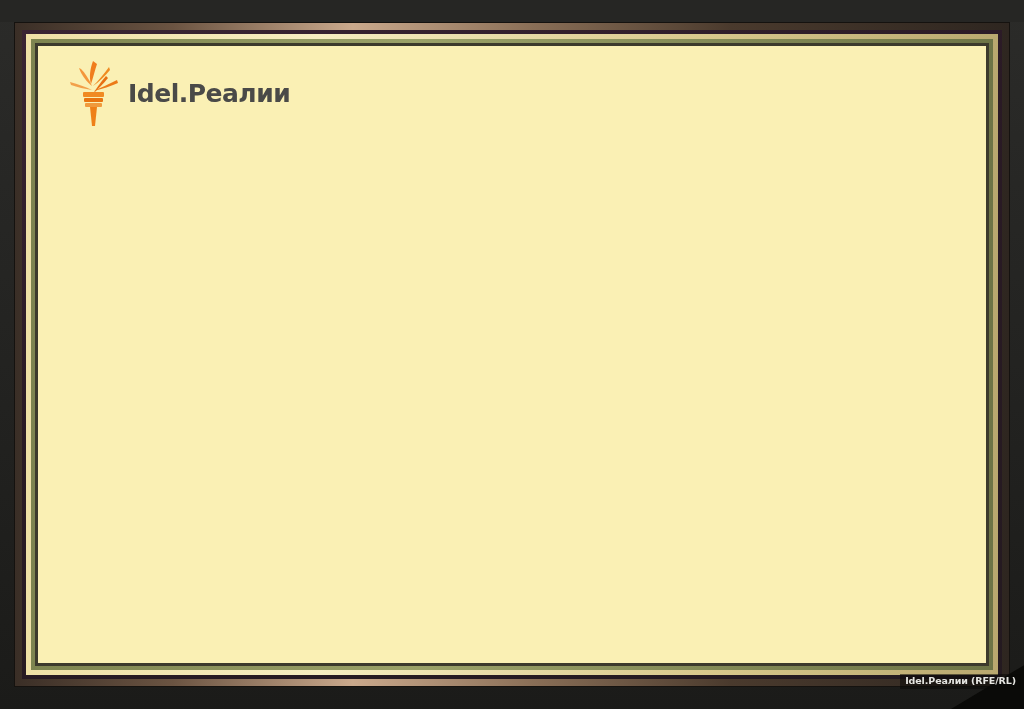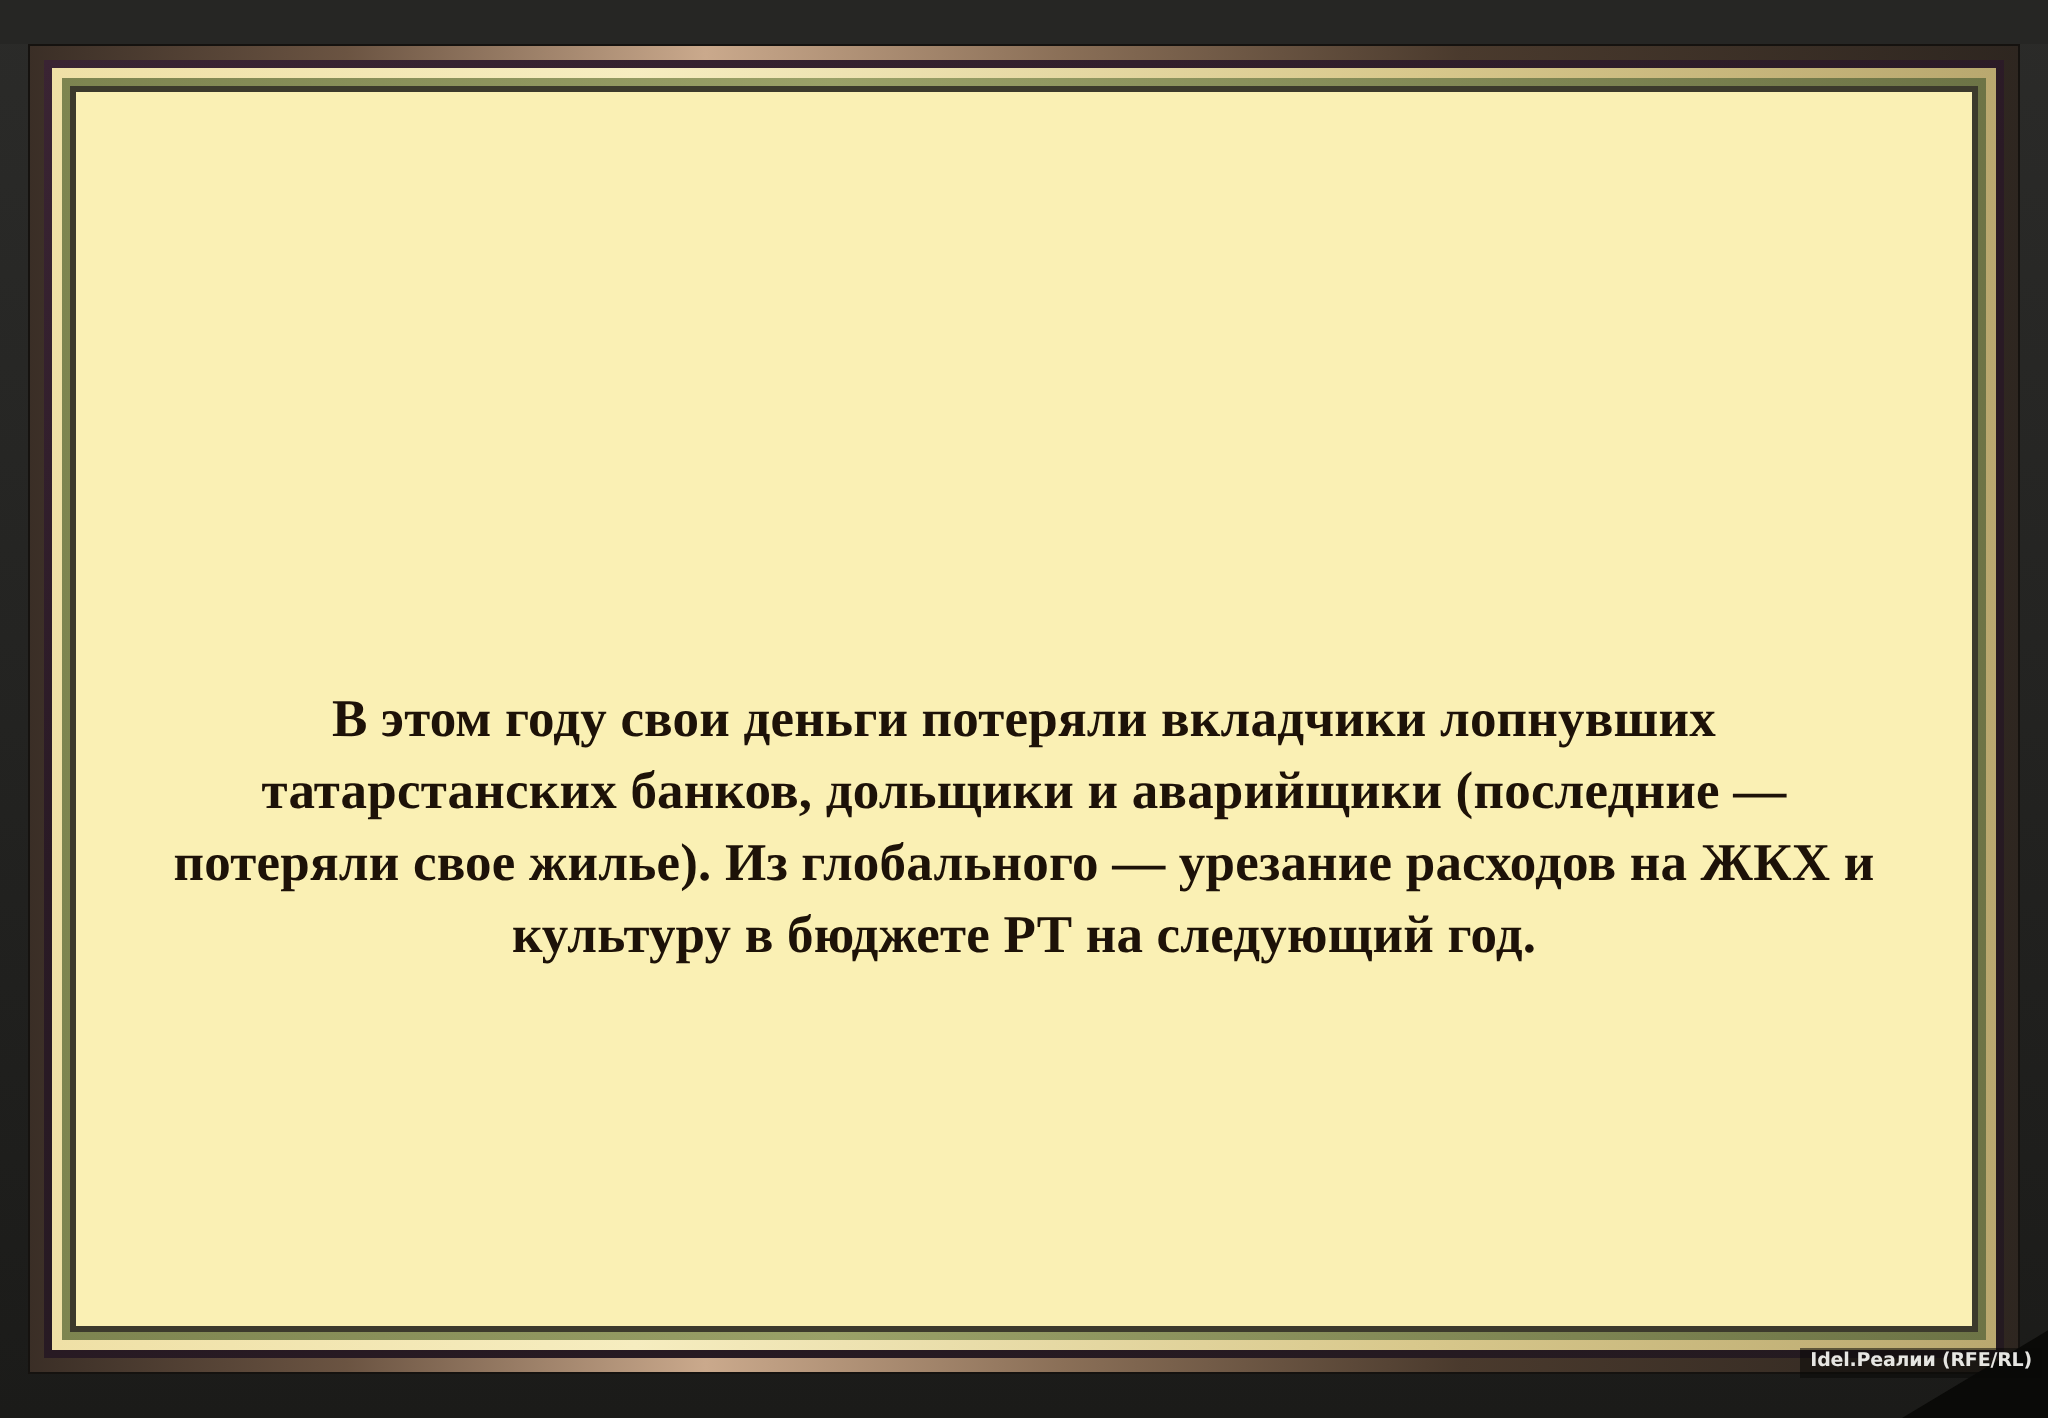--- a/index.html
+++ b/index.html
@@ -170,23 +170,39 @@
   <div class="frame-outer"></div>
   <div class="frame-band-dark-top"></div>
   <div class="frame-band-bronze"></div>
   <div class="frame-band-plum"></div>
   <div class="frame-band-gold"></div>
   <div class="frame-band-olive"></div>
   <div class="frame-band-liner"></div>
 
   <div class="canvas">
 
-
-
-    <div class="body-copy">В этом году свои деньги потеряли вкладчики лопнувших татарстанских банков, дольщики и аварийщики (последние — потеряли свое жилье). Из глобального — урезание расходов на ЖКХ и культуру в бюджете РТ на следующий год.</div>
+    <div class="logo">
+      <svg class="logo-mark" viewBox="0 0 54 66" aria-hidden="true">
+        <g fill="#f07d1e">
+          <path d="M27 1 C24 9 23 17 25 24 C27 18 29 10 31 4 Z"></path>
+          <path d="M13 8 C16 16 21 22 26 26 C23 19 19 13 15 9 Z" fill="#f4963a"></path>
+          <path d="M43 7 C38 14 32 21 27 26 C33 22 39 16 44 10 Z" fill="#ef8b22"></path>
+          <path d="M4 22 C12 24 20 27 26 30 C19 29 11 27 5 25 Z" fill="#f2a04a"></path>
+          <path d="M51 20 C43 24 34 28 28 31 C36 29 45 26 52 23 Z" fill="#ec7a18"></path>
+          <path d="M40 16 C34 23 30 29 27 34 C32 29 38 23 42 18 Z" fill="#e86f12"></path>
+        </g>
+        <rect x="17" y="32" width="21" height="5" rx="1" fill="#f08a22"></rect>
+        <rect x="18" y="38" width="19" height="4" rx="1" fill="#e8740f"></rect>
+        <rect x="19" y="43" width="17" height="4" rx="1" fill="#f09a3c"></rect>
+        <path d="M24 47 L31 47 L29 66 L26 66 Z" fill="#ee8018"></path>
+      </svg>
+      <span class="logo-word">Idel.Реалии</span>
+    </div>
+
+
 
   </div>
 
   <div class="mourning-ribbon"></div>
 
   <div class="photo-credit">Idel.Реалии (RFE/RL)</div>
 
 </div>
 
 </body></html>

